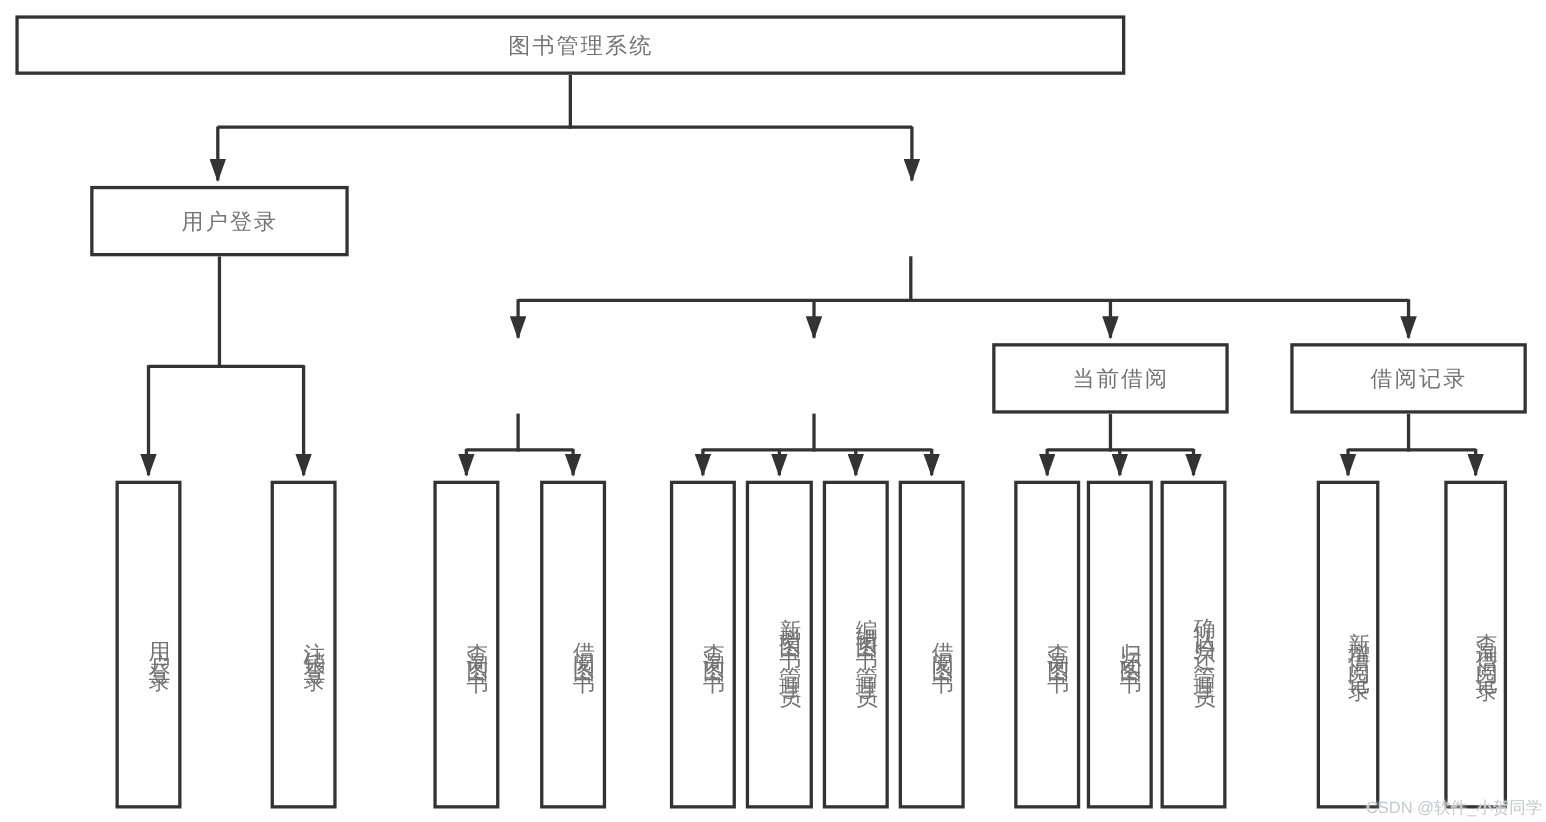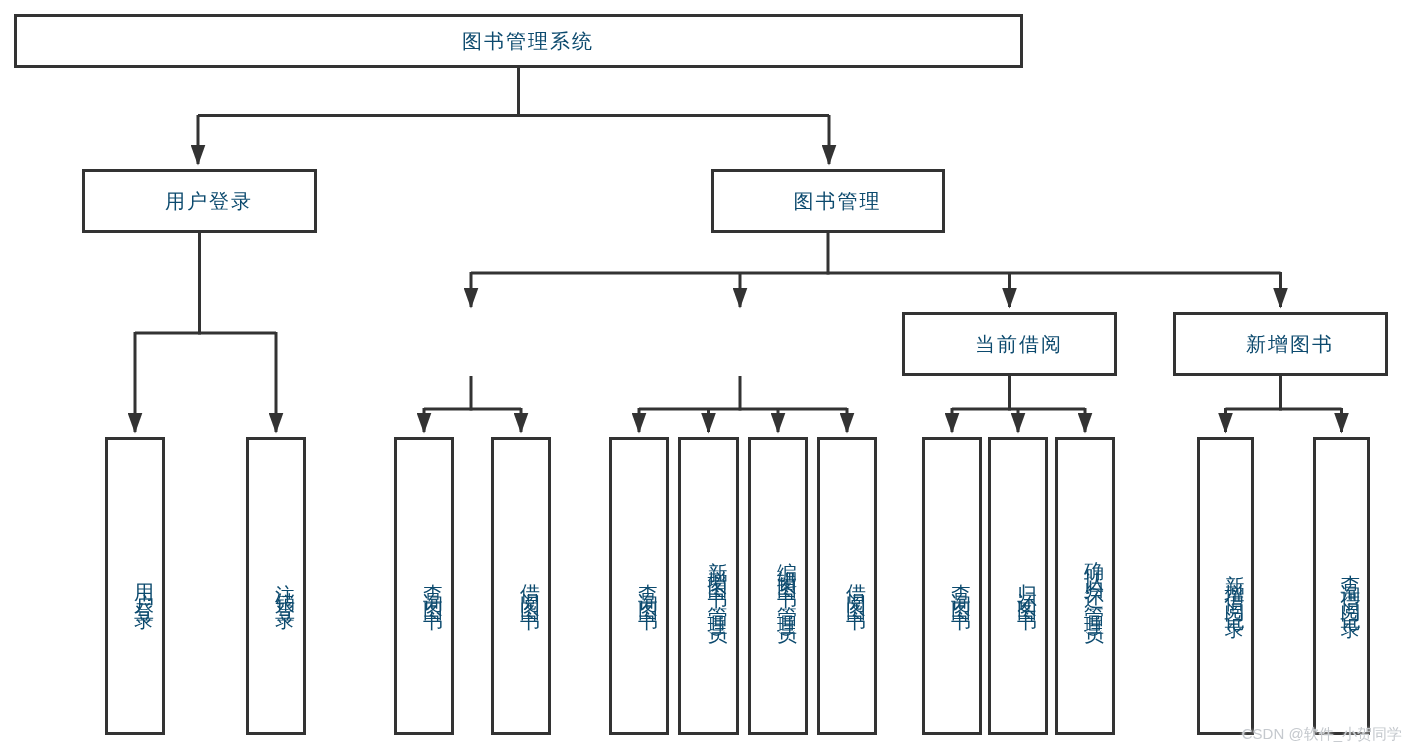--- a/index.html
+++ b/index.html
@@ -18,21 +18,21 @@
     z-index: 1;
   }
   .box {
     position: absolute;
     box-sizing: border-box;
     border: 3px solid #333333;
     background: #ffffff;
     display: flex;
     align-items: center;
     justify-content: center;
-    color: #0c4a6e;
+    color: #737373;
     z-index: 2;
     padding-left: 19px;
   }
   .box.h span {
     font-size: 20px;
     letter-spacing: 2px;
     white-space: nowrap;
   }
   .box.v span {
     writing-mode: vertical-rl;
@@ -112,29 +112,26 @@
     </g>
   </svg>
 
   <div class="box h" style="left:14px; top:14px; width:1009px; height:54px;">
     <span>图书管理系统</span>
   </div>
 
   <div class="box h" style="left:82px; top:169px; width:235px; height:64px;">
     <span>用户登录</span>
   </div>
-  <div class="box h" style="left:711px; top:169px; width:234px; height:64px;">
-    <span>图书管理</span>
-  </div>
 
   <div class="box h" style="left:902px; top:312px; width:215px; height:64px;">
     <span>当前借阅</span>
   </div>
   <div class="box h" style="left:1173px; top:312px; width:215px; height:64px;">
-    <span>新增图书</span>
+    <span>借阅记录</span>
   </div>
 
   <div class="box v" style="left:105px; top:437px; width:60px; height:298px;">
     <span>用户登录</span>
   </div>
   <div class="box v" style="left:246px; top:437px; width:60px; height:298px;">
     <span>注销登录</span>
   </div>
 
   <div class="box v" style="left:394px; top:437px; width:60px; height:298px;">

